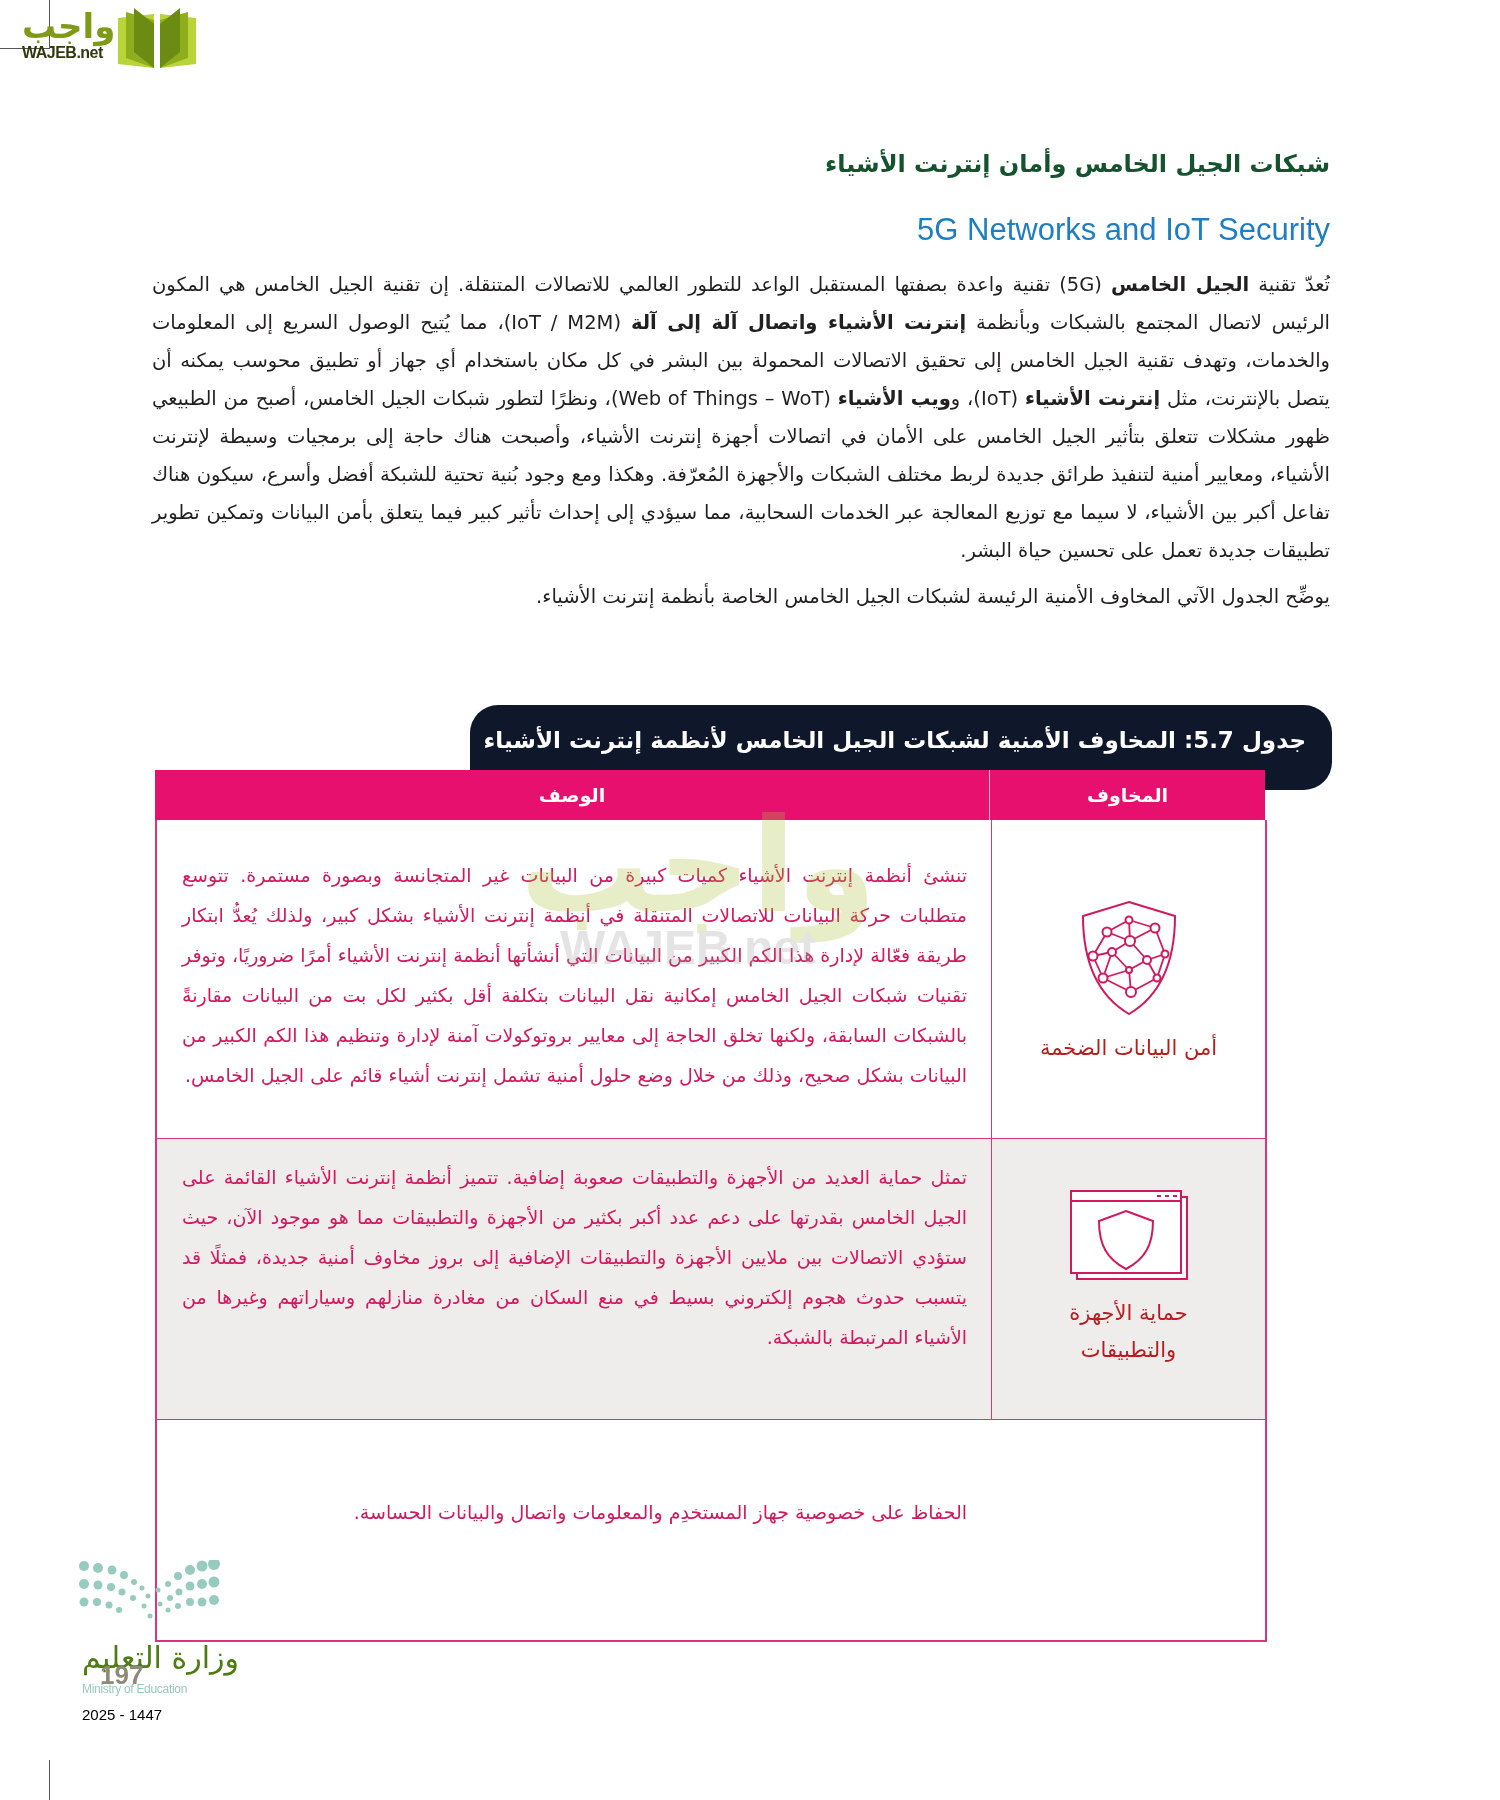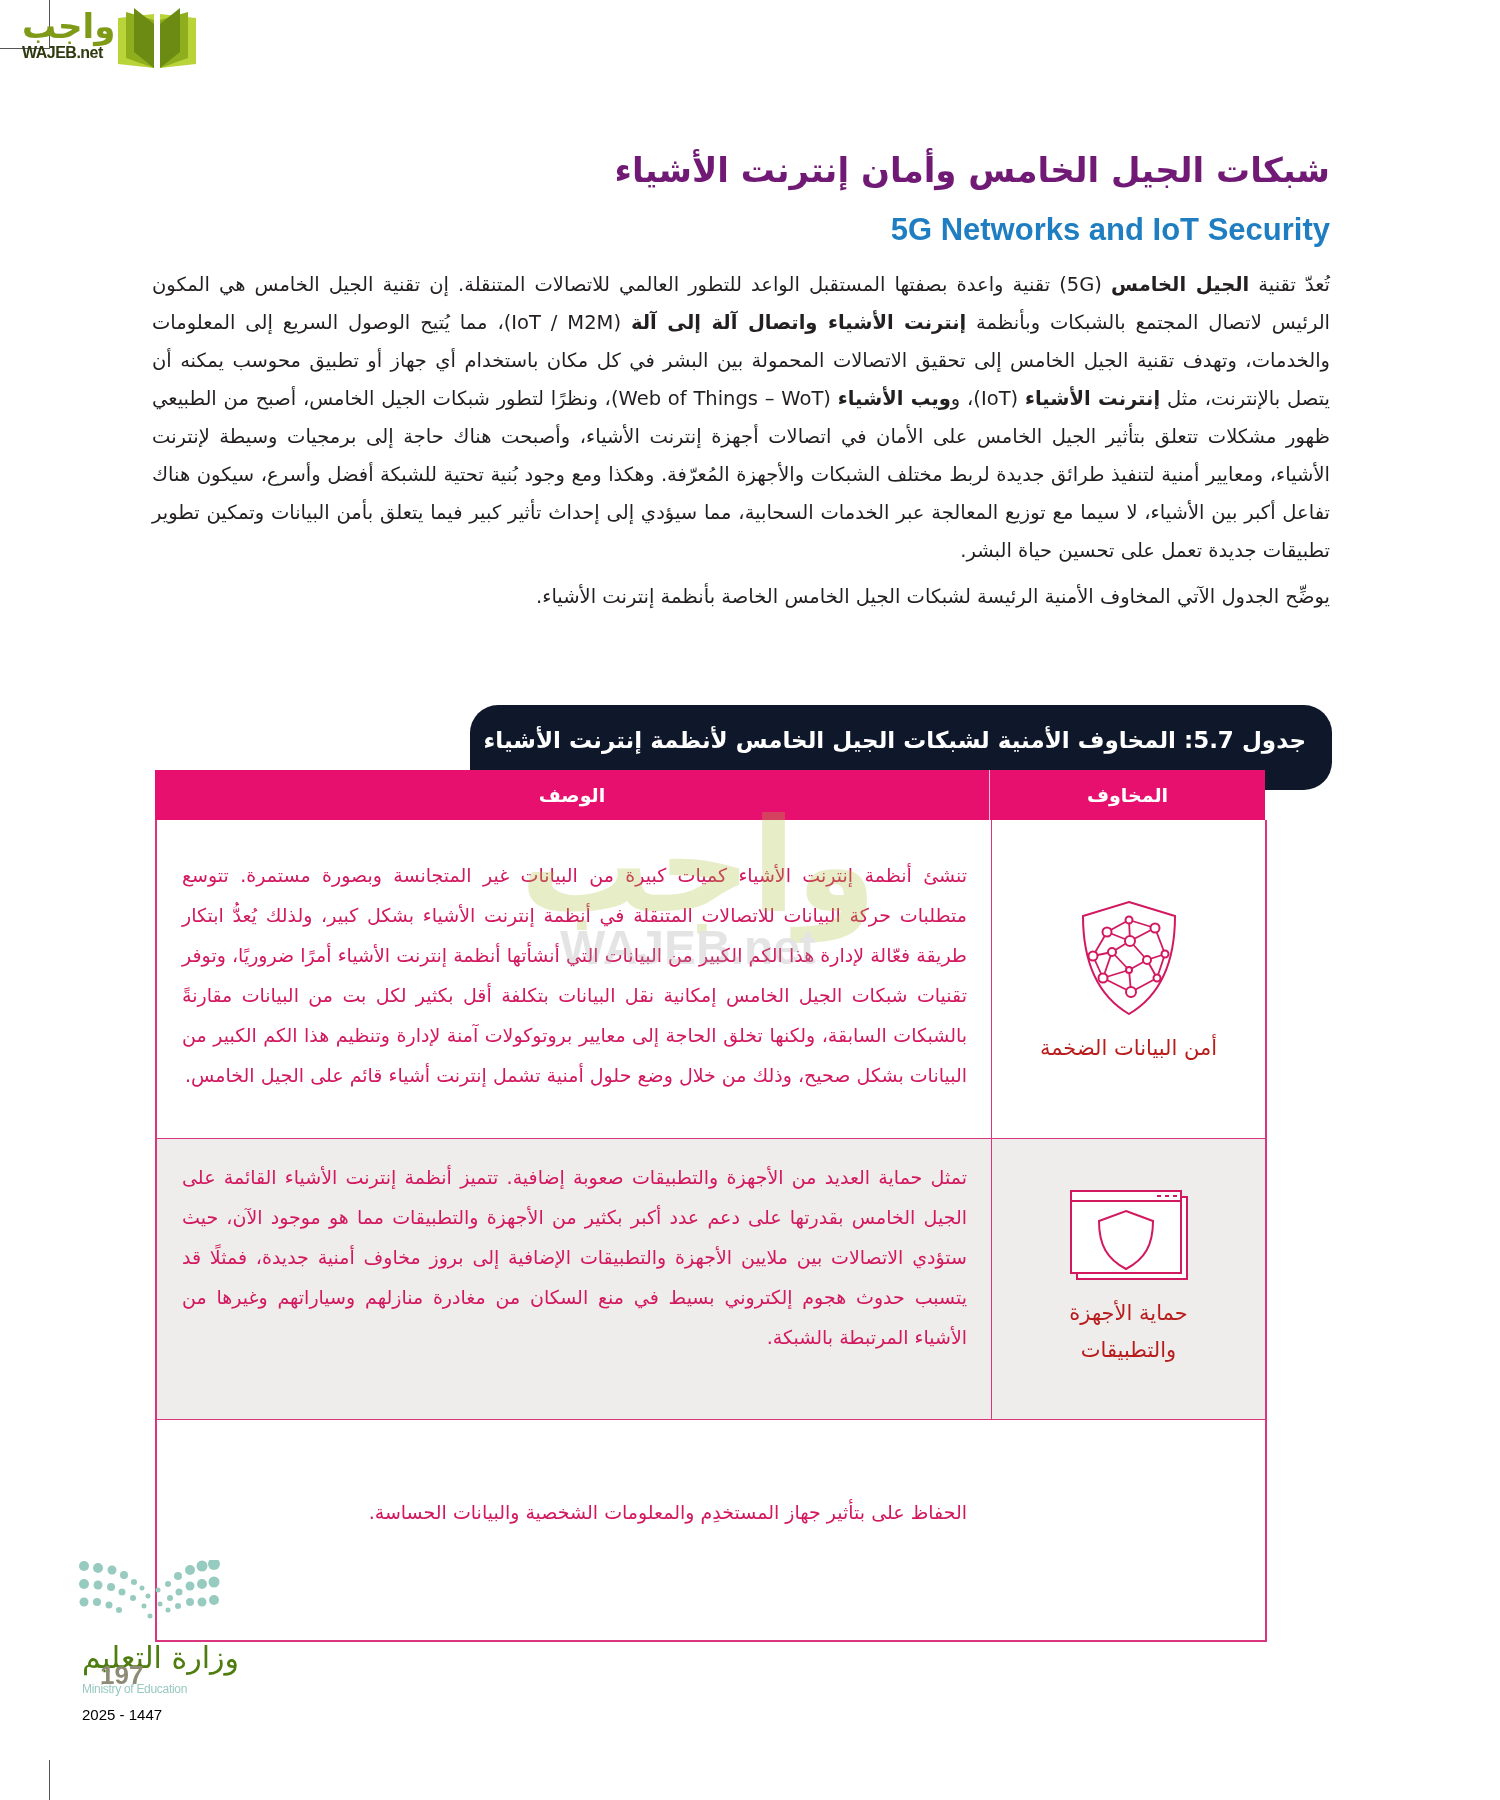--- a/index.html
+++ b/index.html
@@ -11,26 +11,26 @@
   }
   .crop-mark { position: absolute; background: #555; }
   
   .wajeb-logo { position: absolute; left: 10px; top: 2px; width: 180px; height: 66px; }
   .wajeb-ar { position: absolute; left: 12px; top: 4px; font-size: 34px; font-weight: bold; color: #7f9a17; direction: rtl; }
   .wajeb-en { position: absolute; left: 12px; top: 42px; font-size: 16px; font-weight: bold; color: #2f3a10; font-family: "Liberation Sans", sans-serif; letter-spacing: -0.5px; }
   .wajeb-book { position: absolute; left: 106px; top: 4px; }
 
   .title-ar {
     position: absolute; right: 170px; top: 150px;
-    font-size: 34px; font-weight: bold; color: #701a75; direction: rtl;
+    font-size: 24px; font-weight: bold; color: #14532d; direction: rtl;
     font-family: "DejaVu Sans", sans-serif;
   }
   .title-en {
     position: absolute; right: 170px; top: 212px;
-    font-size: 31px; font-weight: bold; color: #1f7ec2;
+    font-size: 31px; font-weight: normal; color: #1f7ec2;
     font-family: "Liberation Sans", sans-serif;
   }
   .body-text {
     position: absolute; left: 152px; right: 170px; top: 266px;
     direction: rtl; text-align: justify; text-align-last: right;
     font-size: 19.5px; line-height: 38px; color: #231f20;
   }
   .body-text p { margin: 0; }
   .body-text b { font-weight: bold; }
   .body-text .lead { margin-top: 8px; }
@@ -172,21 +172,21 @@
           <line x1="106" y1="9" x2="110" y2="9"></line>
         <path d="M59 24 L86 34 C86 58 78 72 59 82 C40 72 32 58 32 34 Z"></path>
       </svg>
       <div class="risk-label" style="margin-top:12px;">حماية الأجهزة</div>
       <div class="risk-label">والتطبيقات</div>
     </div>
     <div class="cell-desc" style="padding-top:18px;">تمثل حماية العديد من الأجهزة والتطبيقات صعوبة إضافية. تتميز أنظمة إنترنت الأشياء القائمة على الجيل الخامس بقدرتها على دعم عدد أكبر بكثير من الأجهزة والتطبيقات مما هو موجود الآن، حيث ستؤدي الاتصالات بين ملايين الأجهزة والتطبيقات الإضافية إلى بروز مخاوف أمنية جديدة، فمثلًا قد يتسبب حدوث هجوم إلكتروني بسيط في منع السكان من مغادرة منازلهم وسياراتهم وغيرها من الأشياء المرتبطة بالشبكة.</div>
   </div>
 
   <div class="row" style="height:220px;">
-    <div class="cell-desc" style="padding-top:72px;">الحفاظ على بتأثير جهاز المستخدِم والمعلومات الشخصية والبيانات الحساسة.</div>
+    <div class="cell-desc" style="padding-top:72px;">الحفاظ على خصوصية جهاز المستخدِم والمعلومات واتصال والبيانات الحساسة.</div>
   </div>
 </div>
 
 <div class="watermark">
   <div class="wm-ar">واجب</div>
   <div class="wm-en">WAJEB.net</div>
 </div>
 
 <svg class="moe-logo" viewBox="0 0 200 80" width="200" height="80" style="height:80px;">
   <g fill="#98cbbf">

